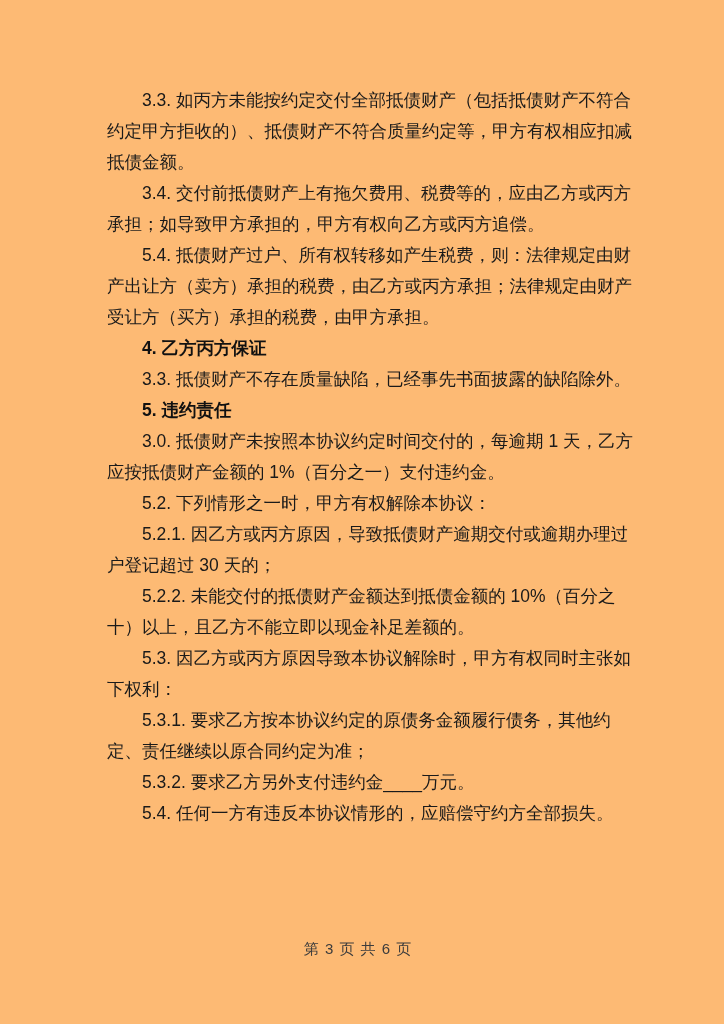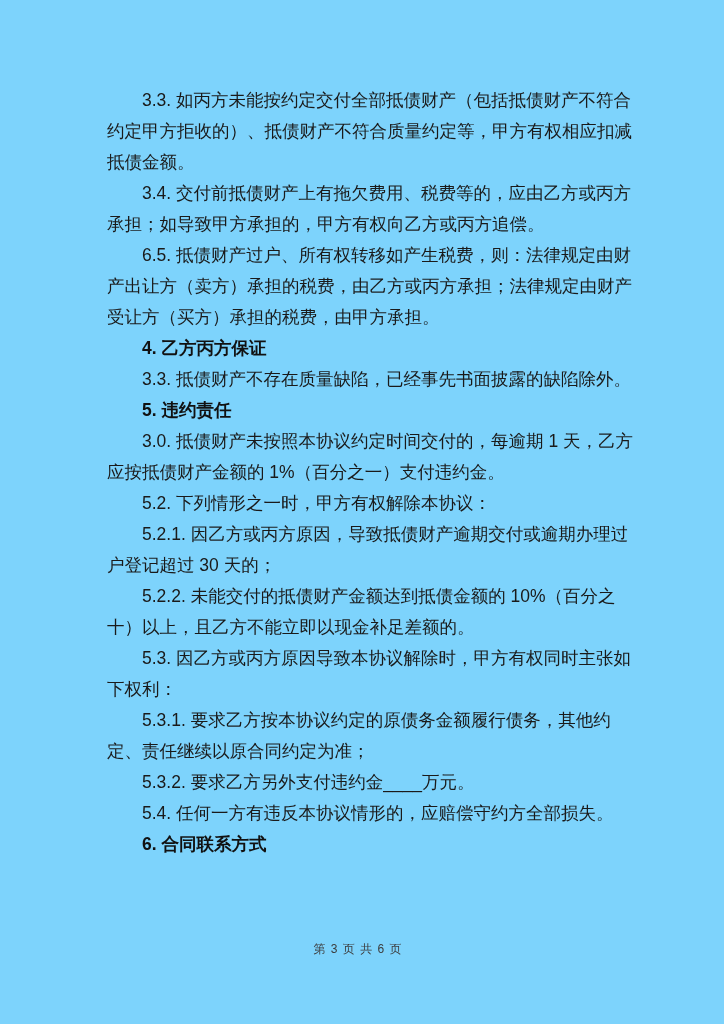--- a/index.html
+++ b/index.html
@@ -4,21 +4,21 @@
 <style>
   html, body {
     margin: 0;
     padding: 0;
     background: #ffffff;
   }
   .page {
     position: relative;
     width: 724px;
     height: 1024px;
-    background: #7dd3fc;
+    background: #fdba74;
     font-family: "Liberation Sans", sans-serif;
     color: #1a1a1a;
     overflow: hidden;
     box-sizing: border-box;
   }
   .doc-body {
     position: absolute;
     top: 85px;
     left: 107px;
     width: 527px;
@@ -36,44 +36,43 @@
   .doc-body p.heading {
     font-weight: bold;
     color: #111111;
   }
   .page-footer {
     position: absolute;
     top: 940px;
     left: 0;
     width: 716px;
     text-align: center;
-    font-size: 12px;
+    font-size: 15px;
     line-height: 18px;
     color: #3c3c3c;
     letter-spacing: 1px;
     font-family: "Liberation Sans", sans-serif;
   }
 </style>
 </head>
 <body>
 
 <div class="page">
   <div class="doc-body">
       <p class="body">3.3. 如丙方未能按约定交付全部抵债财产（包括抵债财产不符合约定甲方拒收的）、抵债财产不符合质量约定等，甲方有权相应扣减抵债金额。</p>
       <p class="body">3.4. 交付前抵债财产上有拖欠费用、税费等的，应由乙方或丙方承担；如导致甲方承担的，甲方有权向乙方或丙方追偿。</p>
-      <p class="body">6.5. 抵债财产过户、所有权转移如产生税费，则：法律规定由财产出让方（卖方）承担的税费，由乙方或丙方承担；法律规定由财产受让方（买方）承担的税费，由甲方承担。</p>
+      <p class="body">5.4. 抵债财产过户、所有权转移如产生税费，则：法律规定由财产出让方（卖方）承担的税费，由乙方或丙方承担；法律规定由财产受让方（买方）承担的税费，由甲方承担。</p>
       <p class="heading">4. 乙方丙方保证</p>
       <p class="body">3.3. 抵债财产不存在质量缺陷，已经事先书面披露的缺陷除外。</p>
       <p class="heading">5. 违约责任</p>
       <p class="body">3.0. 抵债财产未按照本协议约定时间交付的，每逾期 1 天，乙方应按抵债财产金额的 1%（百分之一）支付违约金。</p>
       <p class="body">5.2. 下列情形之一时，甲方有权解除本协议：</p>
       <p class="body">5.2.1. 因乙方或丙方原因，导致抵债财产逾期交付或逾期办理过户登记超过 30 天的；</p>
       <p class="body">5.2.2. 未能交付的抵债财产金额达到抵债金额的 10%（百分之十）以上，且乙方不能立即以现金补足差额的。</p>
       <p class="body">5.3. 因乙方或丙方原因导致本协议解除时，甲方有权同时主张如下权利：</p>
       <p class="body">5.3.1. 要求乙方按本协议约定的原债务金额履行债务，其他约定、责任继续以原合同约定为准；</p>
       <p class="body">5.3.2. 要求乙方另外支付违约金____万元。</p>
       <p class="body">5.4. 任何一方有违反本协议情形的，应赔偿守约方全部损失。</p>
-      <p class="heading">6. 合同联系方式</p>
     </div>
   <div class="page-footer">
     <span>第 3 页 共 6 页</span>
   </div>
 </div>
 
 </body></html>

